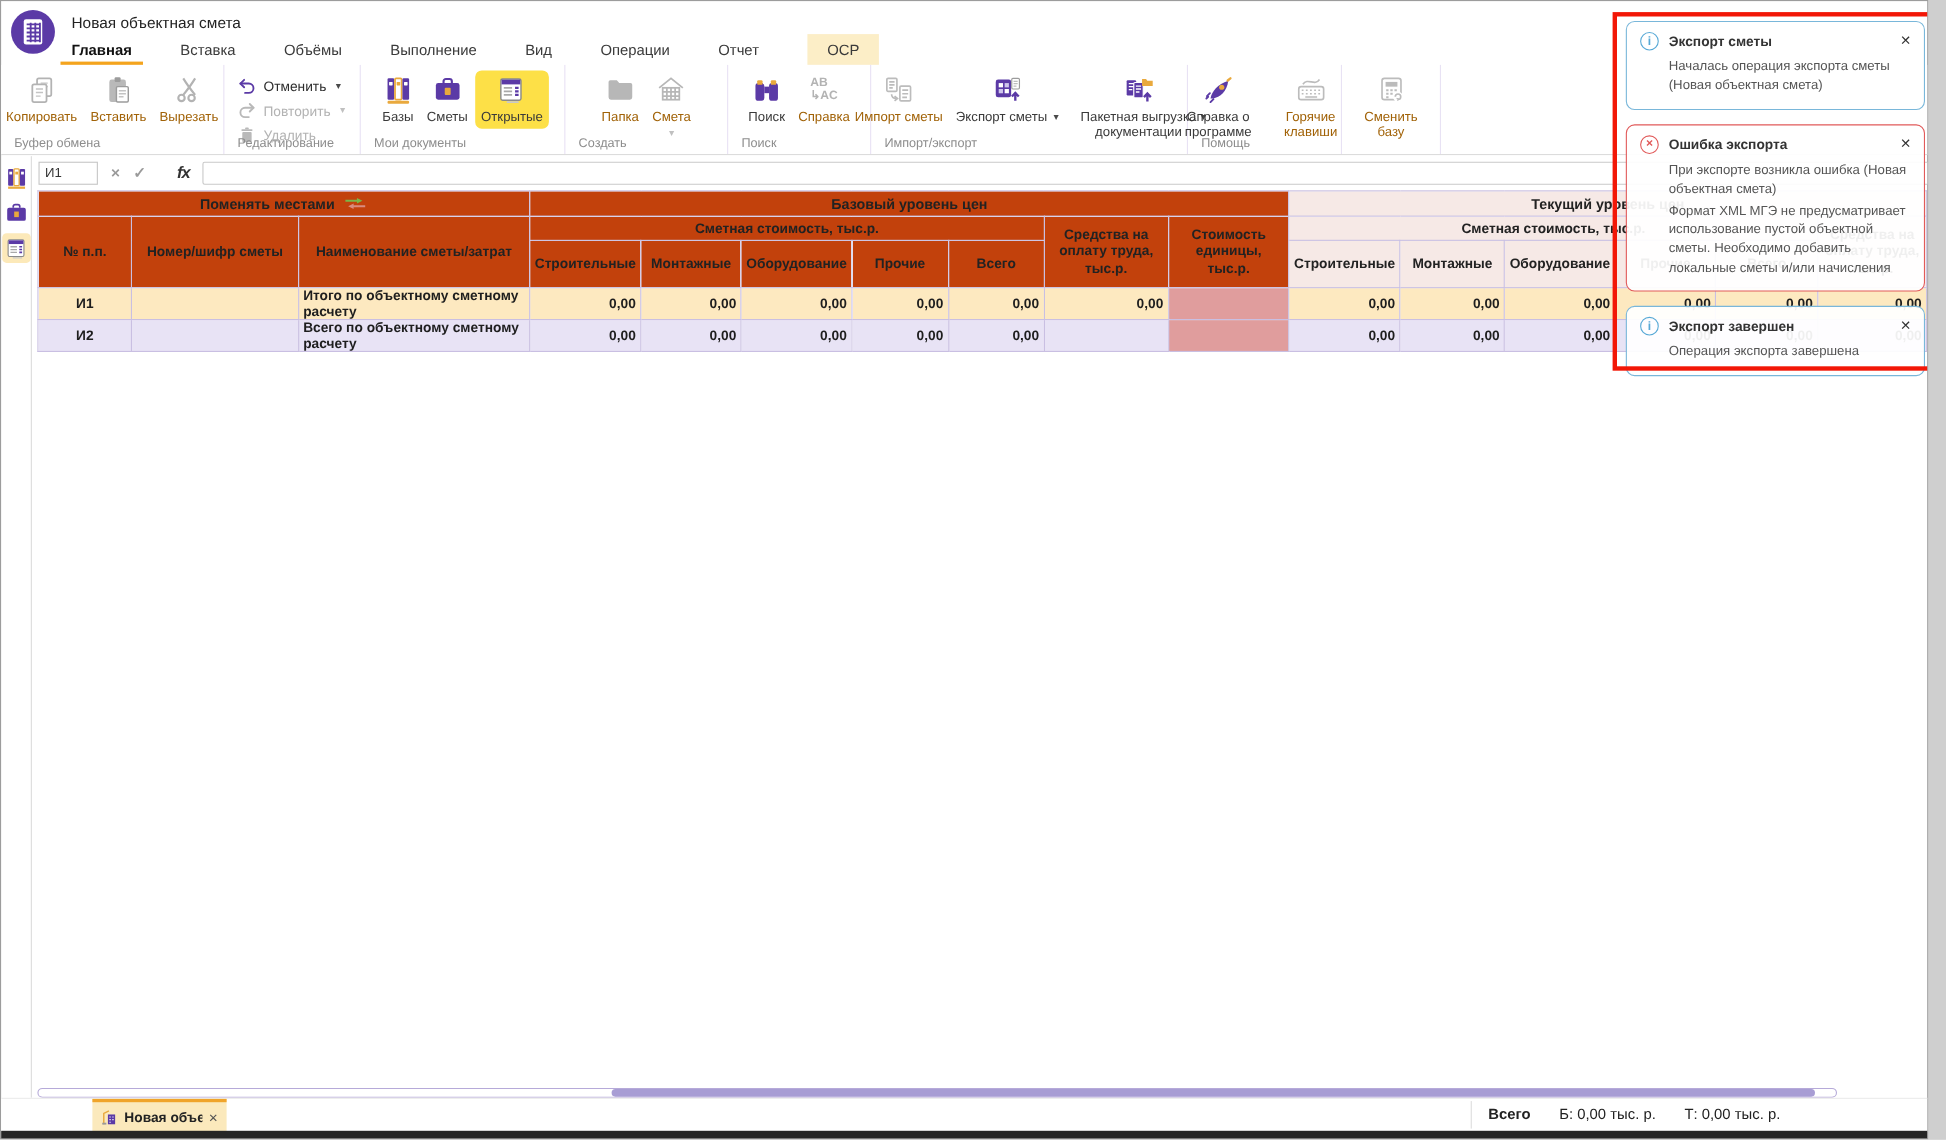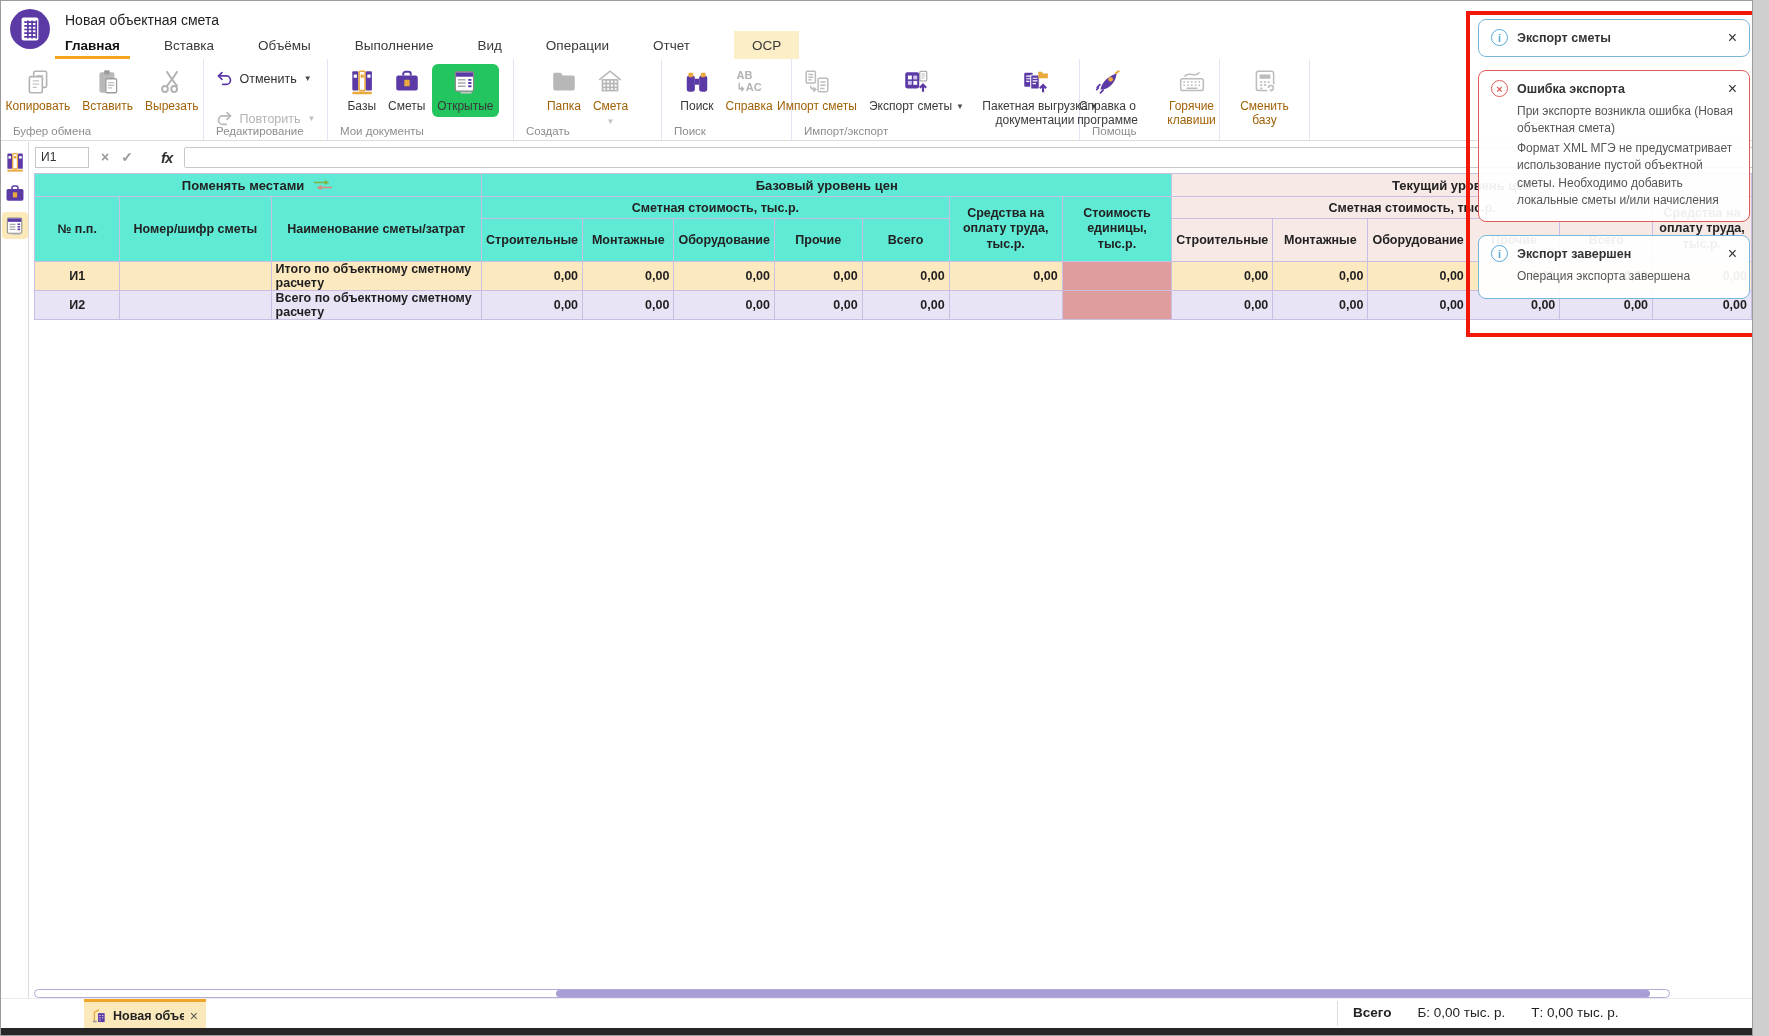--- a/index.html
+++ b/index.html
@@ -20,47 +20,47 @@
           display:flex;background:#fff;box-sizing:border-box;}
   .rgroup{position:relative;border-right:1px solid #e8e2f4;display:flex;align-items:flex-start;
           justify-content:center;padding-top:5px;box-sizing:border-box;gap:2px;}
   .group-label{position:absolute;bottom:3px;left:0;right:0;text-align:left;font-size:11.5px;color:#8d8d8d;padding-left:12px;}
   .btn-big{display:flex;flex-direction:column;align-items:center;padding:3px 5px;border-radius:6px;gap:3px;}
   .btn-big .ric{height:30px;display:flex;align-items:center;}
   .blabel{font-size:12px;color:#3a3a3a;text-align:center;line-height:1.15;white-space:nowrap;}
   .blabel.two{white-space:normal;width:72px;}
   .blabel.wide{width:118px;}
   .btn-big.disabled .blabel{color:#a16207;}
-  .btn-big.selected{background:#22c55e;}
+  .btn-big.selected{background:#fde047;}
   .lblwrap{position:relative;display:flex;align-items:center;gap:4px;justify-content:center;}
   .dd{font-size:8px;color:#4a4a4a;}
   .disabled .dd{color:#c0c0c0;}
   .dd.abs{position:absolute;right:-4px;top:2px;}
-  .rstack{display:flex;flex-direction:column;gap:23px;padding:6px 10px 0;text-align:center;}
+  .rstack{display:flex;flex-direction:column;gap:5px;padding:6px 10px 0;text-align:center;}
   .rrow{display:flex;align-items:center;gap:7px;font-size:12.5px;color:#2e2e2e;}
   .rrow.disabled{color:#b3b3b3;}
   .rrow .sic{width:17px;height:17px;}
   
   .fbar{position:absolute;left:28px;top:141px;height:30px;display:flex;align-items:center;}
   .cellref{width:42px;height:19px;border:1px solid #c6c6c6;font-size:12px;padding:0 5px;display:flex;
            align-items:center;margin-left:6px;color:#333;background:#fff;}
   .fico{margin-left:12px;color:#9a9a9a;font-size:14px;font-weight:700;}
   .fx{color:#333;font-size:15px;font-weight:700;font-style:italic;margin-left:28px;letter-spacing:-1px;}
   .finput{margin-left:12px;width:1595px;height:19px;border:1px solid #c9c9c9;border-radius:2px;
           font-size:12.5px;padding:0 6px;font-family:inherit;}
   
   .sideicons{position:absolute;left:0;top:141px;width:28px;height:856px;border-right:1px solid #dcdcdc;
              display:flex;flex-direction:column;align-items:center;padding-top:6px;gap:5px;box-sizing:border-box;}
   .sitem{width:26px;height:27px;display:flex;align-items:center;justify-content:center;border-radius:4px;}
   .sitem.selected{background:#fce9b9;}
   .sitem svg{width:22px;height:22px;}
   
   #grid{position:absolute;left:33px;top:172px;border-collapse:collapse;table-layout:fixed;}
   #grid th,#grid td{border:1px solid #c9bfe2;overflow:hidden;padding:0 4px;box-sizing:border-box;}
-  .green{background:#5eead4;}
+  .green{background:#c2410c;}
   .pink{background:#f6e9e6;}
   tr.h1 th{height:23px;font-size:13px;font-weight:700;color:#222;}
   tr.h2 th{height:22px;font-size:12.5px;font-weight:700;color:#222;}
   tr.h3 th{height:43px;font-size:12.5px;font-weight:700;color:#222;line-height:1.2;}
   .wrap{line-height:1.25;font-size:12.5px;}
   .drow td{height:22px;font-size:12.5px;font-weight:700;color:#1e1e1e;}
   .row-i1 td{background:#fde9c0;}
   .row-i2 td{background:#e8e3f5;}
   #grid td.cell-error{background:#e09d9d;}
   .c-num{text-align:center;}
@@ -526,20 +526,23 @@
   </tbody>
     </table>
 
   <div class="toasts">
     <div class="toast info">
       <div class="t-head">
         <span class="t-ico">i</span>
         <span class="t-title">Экспорт сметы</span>
         <span class="t-close">×</span>
       </div>
+      <div class="t-body">
+          <p>Началась операция экспорта сметы (Новая объектная смета)</p>
+        </div>
     </div>
     <div class="toast error">
       <div class="t-head">
         <span class="t-ico">×</span>
         <span class="t-title">Ошибка экспорта</span>
         <span class="t-close">×</span>
       </div>
       <div class="t-body">
         <p>При экспорте возникла ошибка (Новая объектная смета)</p>
         <p>Формат XML МГЭ не предусматривает использование пустой объектной сметы. Необходимо добавить локальные сметы и/или начисления</p>

